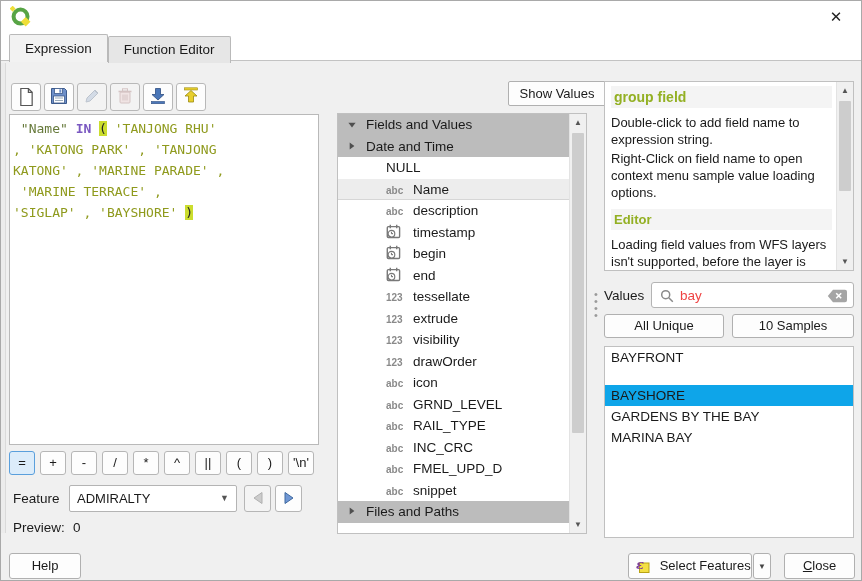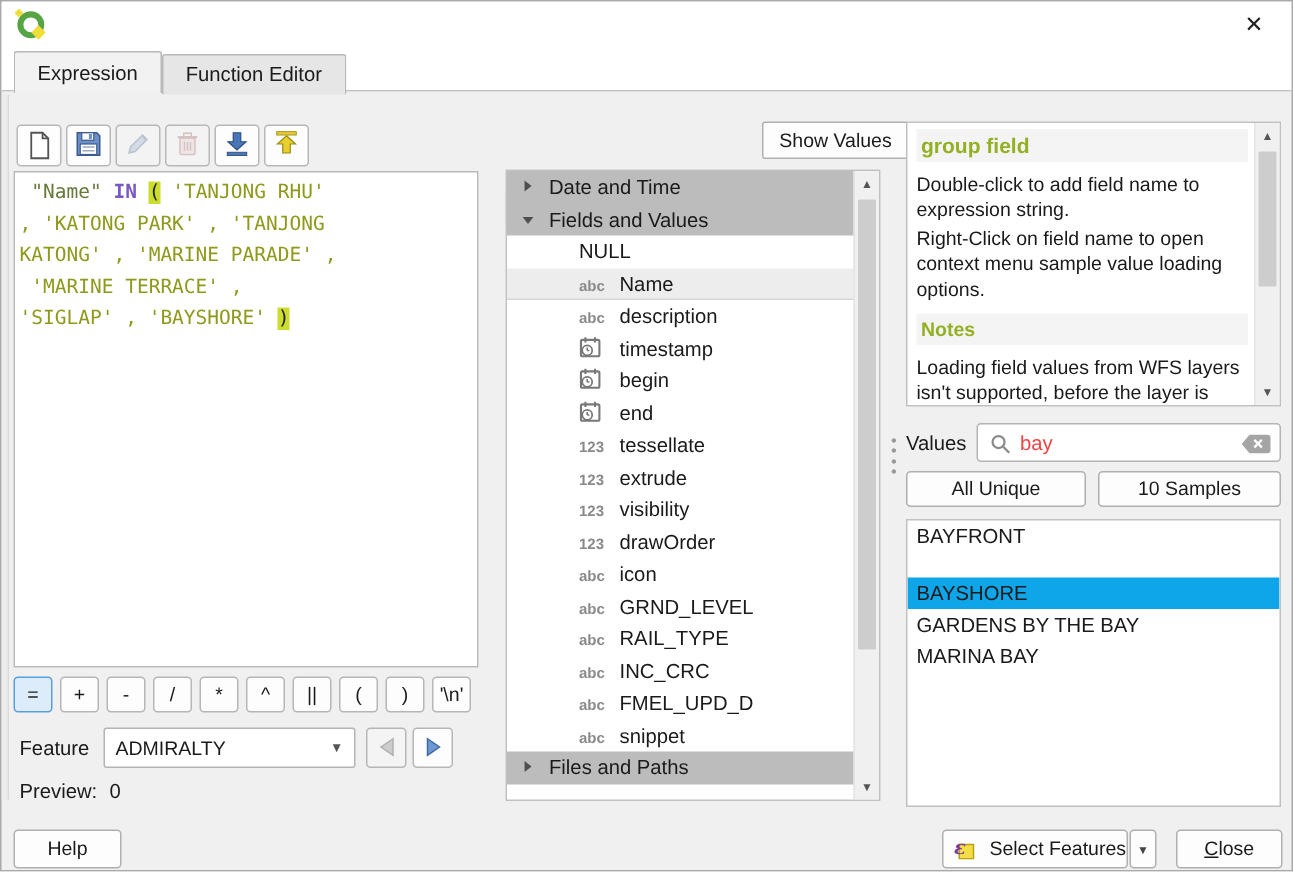--- a/index.html
+++ b/index.html
@@ -172,26 +172,26 @@
           <circle cx="5.7" cy="5.7" r="4" fill="none" stroke="#8a8a8a" stroke-width="1.5"></circle>
           <line x1="8.8" y1="8.8" x2="12.8" y2="12.8" stroke="#8a8a8a" stroke-width="1.5"></line>
         </svg>
     </span>
     <input type="text" placeholder="Search..." style="">
   </div>
   <div class="show-values-btn">Show Values</div>
 
   <div class="tree-box">
     <div class="tree-rows" id="tree">
+        <div class="tree-row group"><span class="twisty"><svg width="10" height="9" viewBox="0 0 10 10">
+              <path d="M1 3 L9 3 L5 8.2 Z" fill="#4f4f4f"></path>
+            </svg></span><span class="g-label">Fields and Values</span></div>
         <div class="tree-row group"><span class="twisty"><svg width="9" height="10" viewBox="0 0 10 10">
               <path d="M3 1 L8.2 5 L3 9 Z" fill="#4f4f4f"></path>
             </svg></span><span class="g-label">Date and Time</span></div>
-        <div class="tree-row group"><span class="twisty"><svg width="10" height="9" viewBox="0 0 10 10">
-              <path d="M1 3 L9 3 L5 8.2 Z" fill="#4f4f4f"></path>
-            </svg></span><span class="g-label">Fields and Values</span></div>
         <div class="tree-row item"><span>NULL</span></div>
         <div class="tree-row item selected"><span class="f-icon">abc</span><span>Name</span></div>
         <div class="tree-row item"><span class="f-icon">abc</span><span>description</span></div>
         <div class="tree-row item"><span class="f-icon"><svg width="15" height="15" viewBox="0 0 14 14">
               <rect x="1.2" y="2.4" width="11.5" height="10.2" rx="1" fill="none" stroke="#787878" stroke-width="1.3"></rect>
               <line x1="4" y1="0.8" x2="4" y2="4" stroke="#787878" stroke-width="1.3"></line>
               <line x1="10" y1="0.8" x2="10" y2="4" stroke="#787878" stroke-width="1.3"></line>
               <circle cx="5.1" cy="9" r="3.1" fill="#fff" stroke="#787878" stroke-width="1.1"></circle>
               <line x1="5.1" y1="9" x2="5.1" y2="7.2" stroke="#787878"></line>
               <line x1="5.1" y1="9" x2="6.5" y2="9" stroke="#787878"></line>
@@ -233,21 +233,21 @@
     </div>
   </div>
 
   <div class="splitter-dots">•<br>•<br>•<br>•</div>
 
   <div class="help-box">
     <div class="help-content">
       <div class="help-heading">group field</div>
       <div class="help-p">Double-click to add field name to expression string.</div>
       <div class="help-p">Right-Click on field name to open context menu sample value loading options.</div>
-      <div class="help-heading notes">Notes</div>
+      <div class="help-heading notes">Editor</div>
       <div class="help-p">Loading field values from WFS layers isn't supported, before the layer is</div>
     </div>
     <div class="vscroll">
       <div class="sb-arrow up">▲</div>
       <div class="sb-thumb" style="top:19px; height:90px;"></div>
       <div class="sb-arrow down">▼</div>
     </div>
   </div>
 
   <span class="values-label">Values</span>

